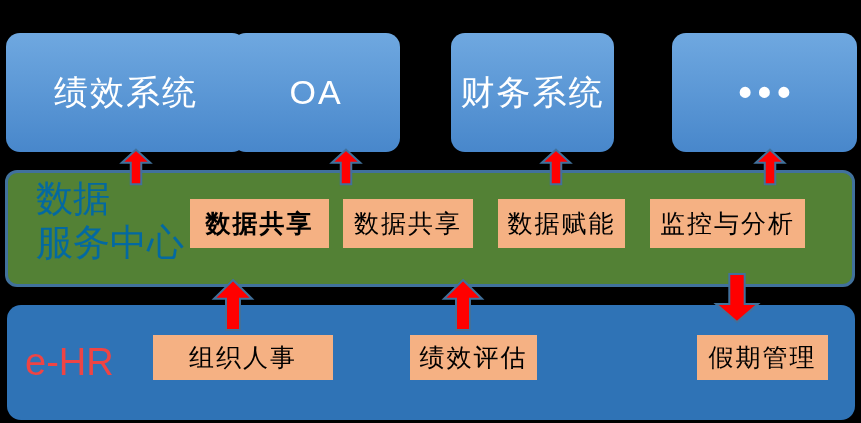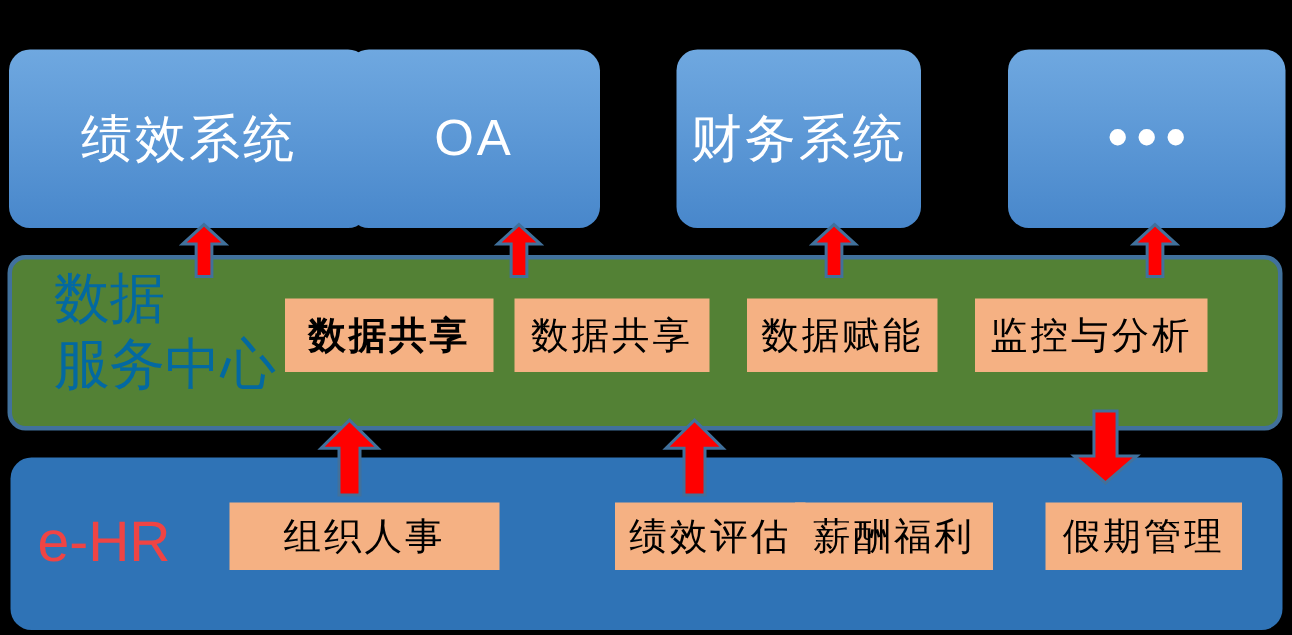--- a/index.html
+++ b/index.html
@@ -101,23 +101,20 @@
 
   <div class="blue-band"></div>
   <div class="ehr-title">e-HR</div>
 
   <div class="chip bot" id="b1">
     <span>组织人事</span>
   </div>
   <div class="chip bot" id="b2">
     <span>绩效评估</span>
   </div>
-  <div class="chip bot" id="b3">
-    <span>薪酬福利</span>
-  </div>
   <div class="chip bot" id="b4">
     <span>假期管理</span>
   </div>
 
   <svg class="arrow" style="left:121px; top:149px;" width="30" height="36" viewBox="0 0 40 50" preserveAspectRatio="none">
       <polygon points="20,1 39,19 27,19 27,49 13,49 13,19 1,19"></polygon>
     </svg>
   <svg class="arrow" style="left:331px; top:149px;" width="30" height="36" viewBox="0 0 40 50" preserveAspectRatio="none">
       <polygon points="20,1 39,19 27,19 27,49 13,49 13,19 1,19"></polygon>
     </svg>

